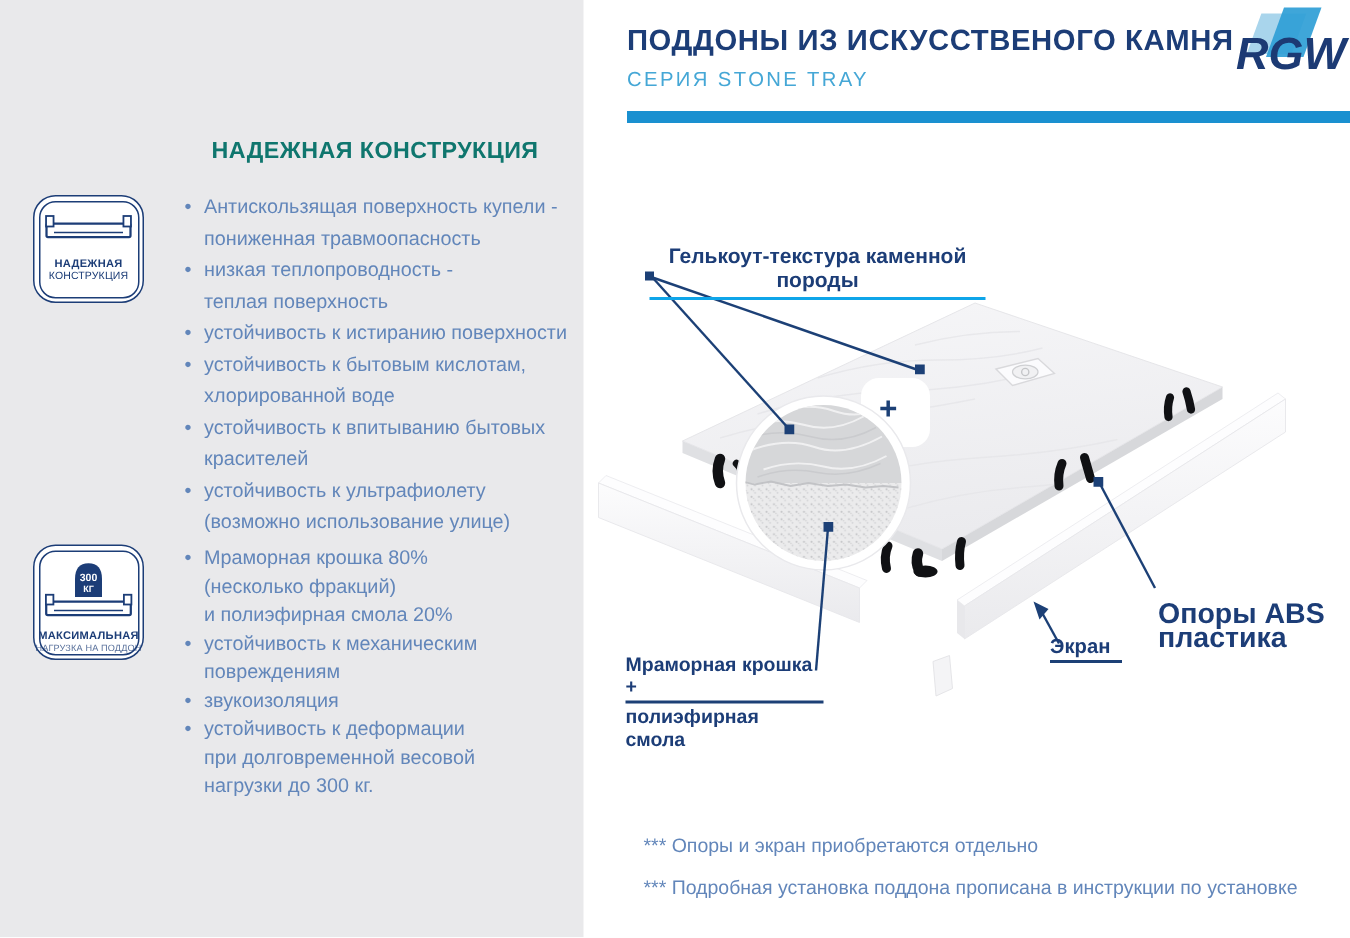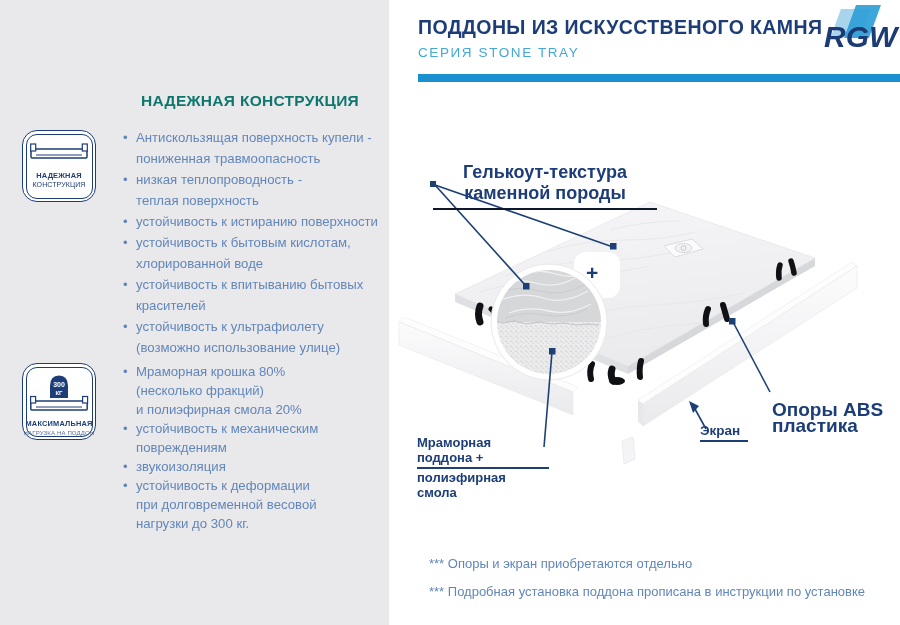--- a/index.html
+++ b/index.html
@@ -38,22 +38,22 @@
   .hdr-bar{position:absolute;left:418px;top:74px;width:482px;height:8px;background:#1a90d0;}
   .logo{position:absolute;left:790px;top:4px;width:106px;height:62px;}
   .logo .para{position:absolute;transform:skewX(-20deg);}
   .logo .para-light{left:46px;top:5px;width:30px;height:27px;background:#a9d5ec;}
   .logo .para-dark{left:60px;top:1px;width:25px;height:33px;background:#2f9ed6;opacity:.92;}
   .logo .logo-text{position:absolute;left:2px;top:16px;font-size:30px;font-weight:700;
                    font-style:italic;color:#1c3a74;letter-spacing:0;margin-left:32px;}
 
   
   .callout{position:absolute;color:#1c3d77;font-weight:700;z-index:3;}
-  .lbl-gelcoat{left:433px;top:162px;width:224px;text-align:center;font-size:18px;
-               padding-bottom:4px;border-bottom:2px solid #0f172a;}
+  .lbl-gelcoat{left:433px;top:162px;width:224px;text-align:center;font-size:14px;
+               padding-bottom:4px;border-bottom:2px solid #0ea5e9;}
   .lbl-marble{left:417px;top:435px;width:132px;font-size:13px;line-height:15px;}
   .lbl-marble .u{display:block;border-bottom:2px solid #1c4076;padding-bottom:2px;margin-bottom:1px;}
   .lbl-screen{left:700px;top:423px;width:48px;font-size:13.5px;
               padding-bottom:2px;border-bottom:2px solid #1c4076;}
   .lbl-supports{left:772px;top:402px;width:114px;font-size:19px;line-height:15.5px;}
   .lbl-supports .u{display:block;border-bottom:2px solid #1c4076;padding-bottom:1px;margin-bottom:1px;}
   .lbl-plus{left:586px;top:261px;font-size:21px;font-weight:700;color:#1c4076;z-index:3;}
 
   
   .footnote{position:absolute;left:429px;color:#6286ba;font-size:13px;}
@@ -232,21 +232,21 @@
       <line x1="706" y1="429" x2="695" y2="409"></line>
       <polygon points="689,401 699,406 693,413" stroke="none"></polygon>
       <line x1="733" y1="322" x2="770" y2="392"></line>
       <rect x="729" y="318" width="6.5" height="6.5" stroke="none"></rect>
     </g>
   </svg>
 
   <div class="callout lbl-gelcoat">Гелькоут-текстура каменной породы</div>
 
   <div class="callout lbl-marble">
-    <span class="u">Мраморная поддона +</span>
+    <span class="u">Мраморная крошка +</span>
     <span>полиэфирная смола</span>
   </div>
 
   <div class="callout lbl-screen">Экран</div>
 
   <div class="callout lbl-supports">
     <span>Опоры</span>
     <span>ABS пластика</span>
   </div>
 

